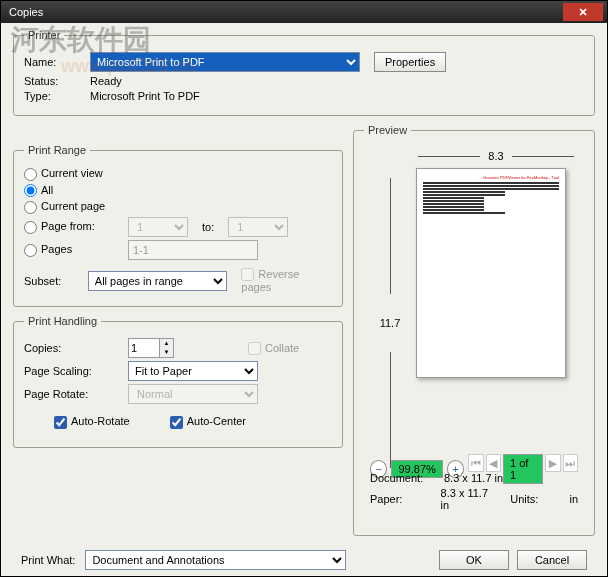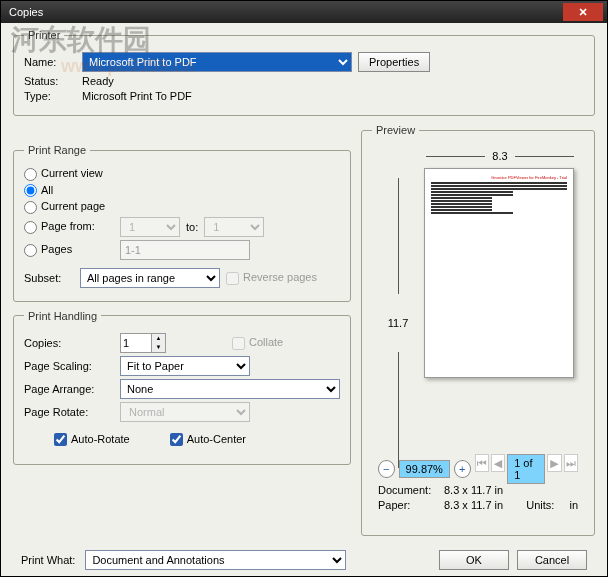--- a/index.html
+++ b/index.html
@@ -6,21 +6,21 @@
 body { background: #000; width: 608px; height: 577px; position: relative; overflow: hidden; }
 .window { position: absolute; top: 0; left: 0; width: 608px; height: 577px; background: #f0f0ea; border: 1px solid #000; }
 .titlebar { height: 22px; background: linear-gradient(#444,#222); color: #fff; display: flex; align-items: center; padding: 0 4px; }
 .titlebar .title { flex: 1; padding-left: 4px; }
 .close-btn { width: 40px; height: 18px; background: #c0392b; color: #fff; display: flex; align-items: center; justify-content: center; font-weight: bold; cursor: pointer; }
 .watermark { position: absolute; top: 20px; left: 10px; font-size: 28px; font-weight: bold; color: rgba(60,60,60,0.35); z-index: 100; }
 .watermark2 { position: absolute; top: 55px; left: 60px; font-size: 18px; font-weight: bold; color: rgba(190,80,0,0.15); z-index: 100; }
 .content { padding: 6px 12px 10px 12px; }
 fieldset { border: 1px solid #a0a090; border-radius: 3px; padding: 8px 10px 10px 10px; margin-bottom: 8px; }
 legend { padding: 0 4px; color: #333; }
-.row { display: flex; align-items: center; margin: 3px 0; gap: 6px; }
+.row { display: flex; align-items: center; margin: 3px 0; gap: 14px; }
 .lbl { width: 52px; }
 .lbl2 { width: 90px; }
 select { height: 20px; border: 1px solid #7a8aa8; background: #fff; padding: 1px 2px; }
 select.sel-blue { background: #1560bd; color: #fff; }
 .btn { border: 1px solid #888; background: linear-gradient(#fefefe,#e4e4e0); padding: 2px 10px; height: 20px; cursor: pointer; }
 input[type=radio], input[type=checkbox] { margin-right: 4px; vertical-align: middle; }
 .layout { display: flex; gap: 10px; }
 .left-col { flex: 0 0 330px; margin-top: 20px; }
 .right-col { flex: 1; }
 .preview-box { position: relative; height: 370px; }
@@ -29,21 +29,21 @@
 .ruler-top::before { left:0; } .ruler-top::after { right:0; }
 .ruler-left { position: absolute; top: 34px; left: 6px; width: 40px; height: 290px; display: flex; align-items: center; justify-content: center; }
 .ruler-left::before, .ruler-left::after { content:''; position:absolute; left:50%; height:40%; border-left:1px solid #555; }
 .ruler-left::before { top:0; } .ruler-left::after { bottom:0; }
 .page { position: absolute; top: 24px; left: 52px; width: 150px; height: 210px; background: #fff; border: 1px solid #999; box-shadow: 2px 2px 4px rgba(0,0,0,0.3); overflow: hidden; padding: 6px; }
 .page-head { color: #c00; font-size: 4px; text-align: right; margin-bottom: 2px; white-space: nowrap; }
 .page-line { height: 2px; background: #333; margin: 1px 0; }
 .page-line.short { width: 60%; }
 .zoom-bar { position: absolute; bottom: 30px; left: 6px; right: 6px; display: flex; align-items: center; gap: 4px; }
 .zoom-btn { width: 18px; height: 18px; border: 1px solid #888; border-radius: 50%; background: #fff; display: flex; align-items: center; justify-content: center; cursor: pointer; color: #2a5db0; }
-.zoom-val { border: 1px solid #999; background: #7dd3fc; padding: 2px 6px; }
+.zoom-val { border: 1px solid #999; background: #22c55e; padding: 2px 6px; }
 .nav-btns { display: flex; gap: 2px; margin-left: auto; }
 .nav-btn { width: 16px; height: 18px; border: 1px solid #ccc; background: #fff; color: #aaa; display: flex; align-items: center; justify-content: center; cursor: pointer; }
 .doc-info { position: absolute; bottom: 0; left: 6px; right: 6px; font-size: 11px; }
 .disabled { color: #999; }
 .spin { display: inline-flex; border: 1px solid #999; }
 .spin input { width: 30px; border: none; padding: 2px; }
 .spin-btns { display: flex; flex-direction: column; }
 .spin-btns span { width: 14px; height: 9px; border-left: 1px solid #999; background: #eee; font-size: 6px; text-align: center; line-height: 8px; cursor: pointer; }
 .txt { border: 1px solid #aaa; background: #f4f4f0; color: #999; padding: 2px 4px; height: 20px; }
 .bottom-row { display: flex; align-items: center; padding: 6px 8px; gap: 10px; }
@@ -124,24 +124,20 @@
               <div class="spin-btns">
                   <span>▲</span>
                   <span>▼</span>
                 </div>
             </div>
             <label class="disabled" style="margin-left:60px"><input type="checkbox" disabled="" style=""><span>Collate</span></label>
           </div>
           <div class="row">
             <span class="lbl2">Page Scaling:</span>
             <select style="width:130px"><option>Fit to Paper</option></select>
-          </div>
-          <div class="row">
-            <span class="lbl2">Page Arrange:</span>
-            <select style="width:220px"><option>None</option></select>
           </div>
           <div class="row">
             <span class="lbl2">Page Rotate:</span>
             <select class="txt" style="width:130px" disabled=""><option>Normal</option></select>
           </div>
           <div class="check-row">
             <label><input type="checkbox" class="ck" checked="" style=""><span>Auto-Rotate</span></label>
             <label><input type="checkbox" class="ck" checked="" style=""><span>Auto-Center</span></label>
           </div>
         </fieldset>

